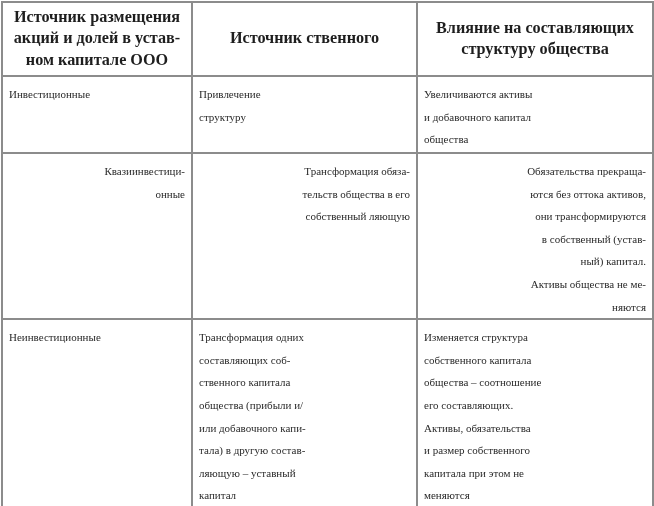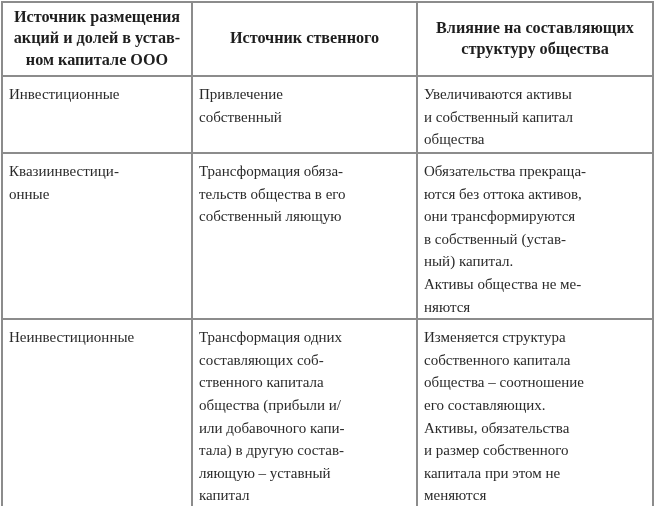--- a/index.html
+++ b/index.html
@@ -20,39 +20,39 @@
       left: 1px;
       top: 1px;
       width: 651px;
       border-collapse: collapse;
       table-layout: fixed;
     }
     table.doc-table td, table.doc-table th {
       border: 2px solid #8c8c8c;
       vertical-align: top;
       padding: 0 6px;
-      font-size: 15px;
+      font-size: 11px;
       line-height: 22.6px;
       word-wrap: break-word;
     }
     table.doc-table th {
       font-weight: bold;
       color: #1e1e1e;
       text-align: center;
       vertical-align: middle;
       font-size: 16.2px;
       line-height: 21.5px;
       padding: 0 4px;
     }
     col.c1 { width: 190px; }
     col.c2 { width: 225px; }
     col.c3 { width: 236px; }
     tr.hdr { height: 74px; }
     tr.r1 { height: 77px; }
-    tr.r2 { height: 162px; }
+    tr.r2 { height: 162px; text-align: right; }
     tr.r3 { height: 188px; }
     td .cell-text {
       display: block;
       padding-top: 6px;
       white-space: pre-line;
     }
     th .cell-text {
       display: block;
       white-space: pre-line;
     }
@@ -85,25 +85,25 @@
       </th>
     </tr>
   </thead>
   <tbody>
     <tr class="r1">
       <td class="col1">
         <span class="cell-text">Инвестиционные</span>
       </td>
       <td class="col2">
         <span class="cell-text">Привлечение
-собственный</span>
+структуру</span>
       </td>
       <td class="col3">
         <span class="cell-text">Увеличиваются активы
-и собственный капитал
+и добавочного капитал
 общества</span>
       </td>
     </tr>
     <tr class="r2">
       <td class="col1">
         <span class="cell-text">Квазиинвестици-
 онные</span>
       </td>
       <td class="col2">
         <span class="cell-text">Трансформация обяза-

